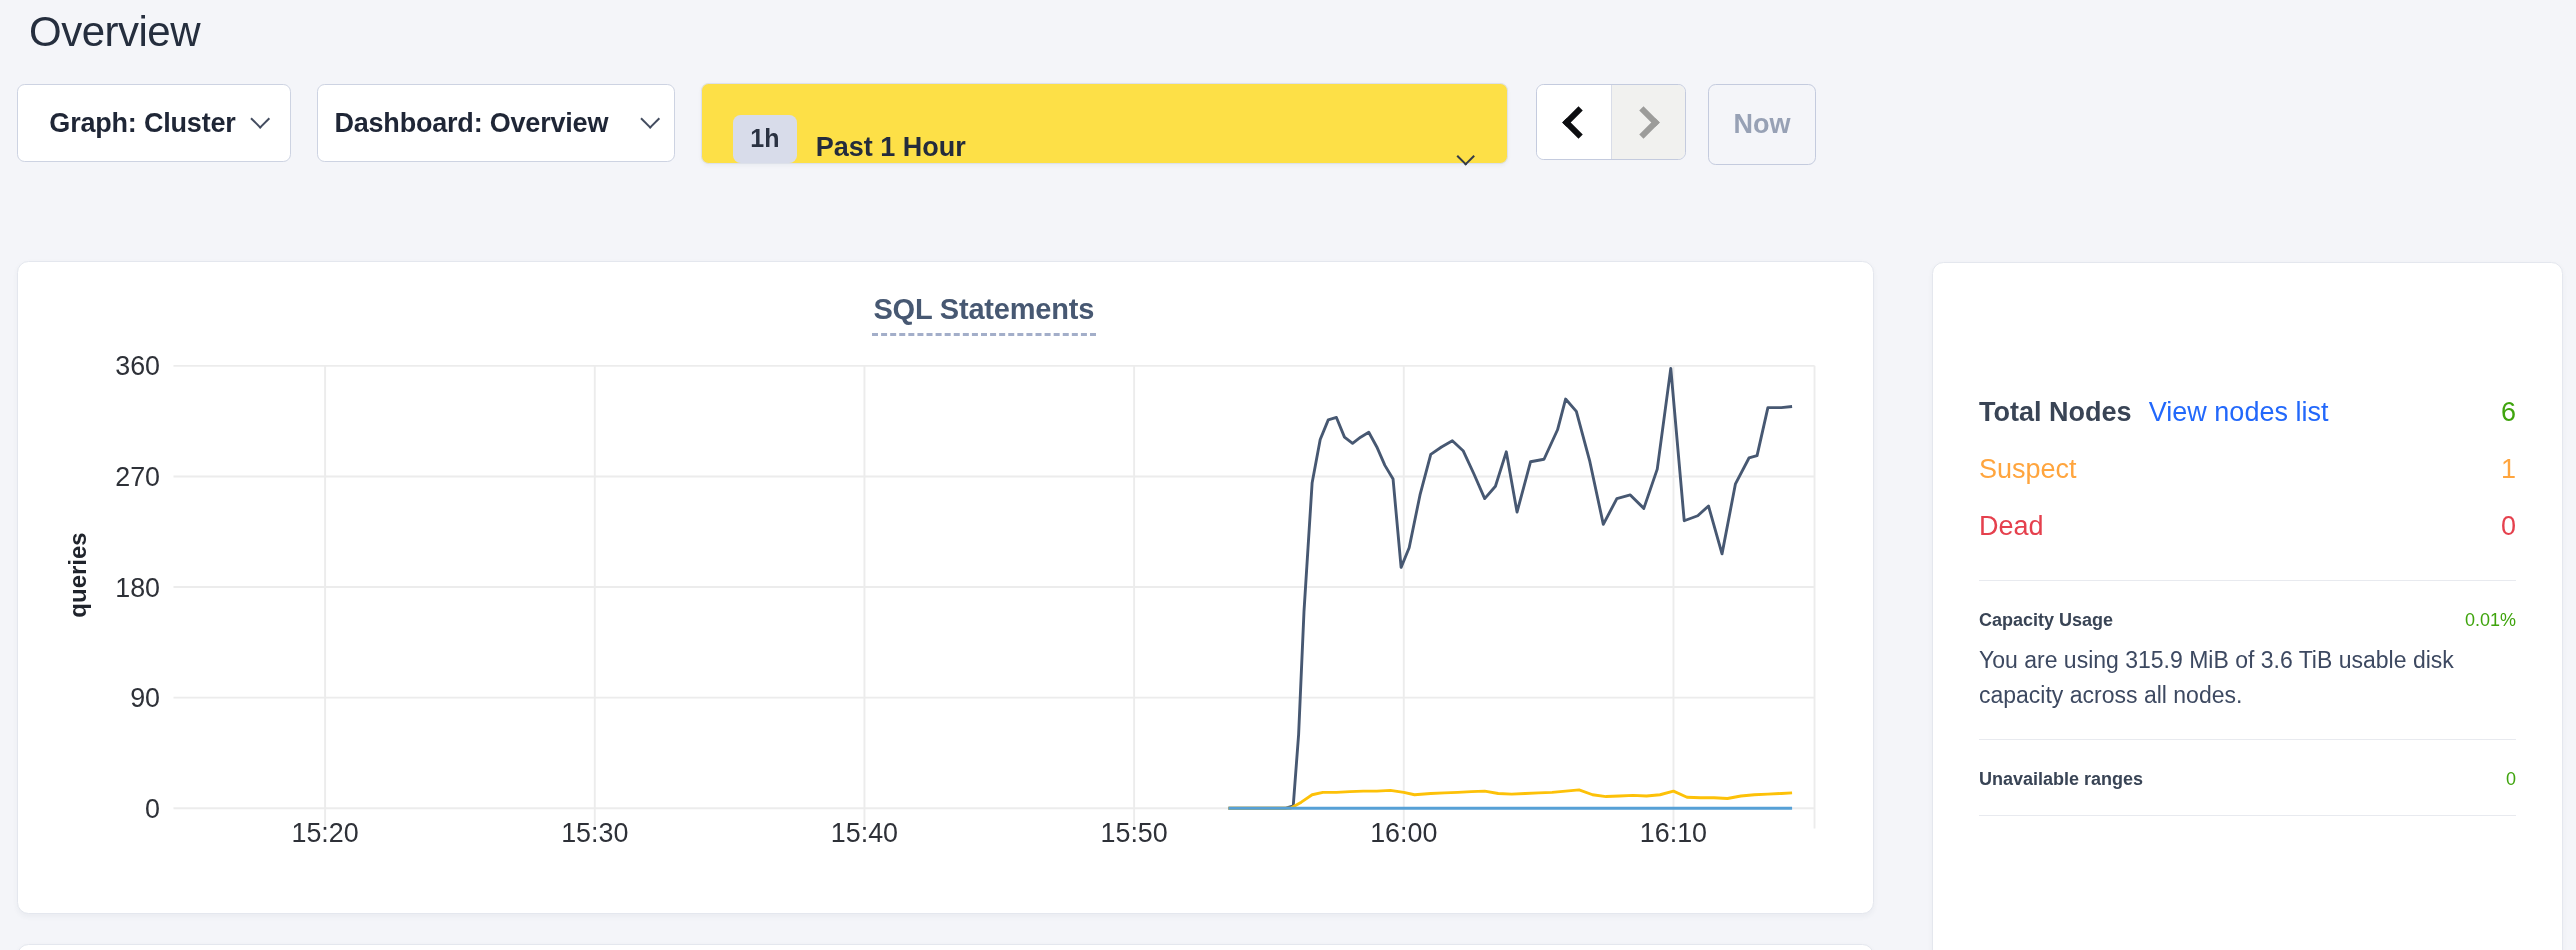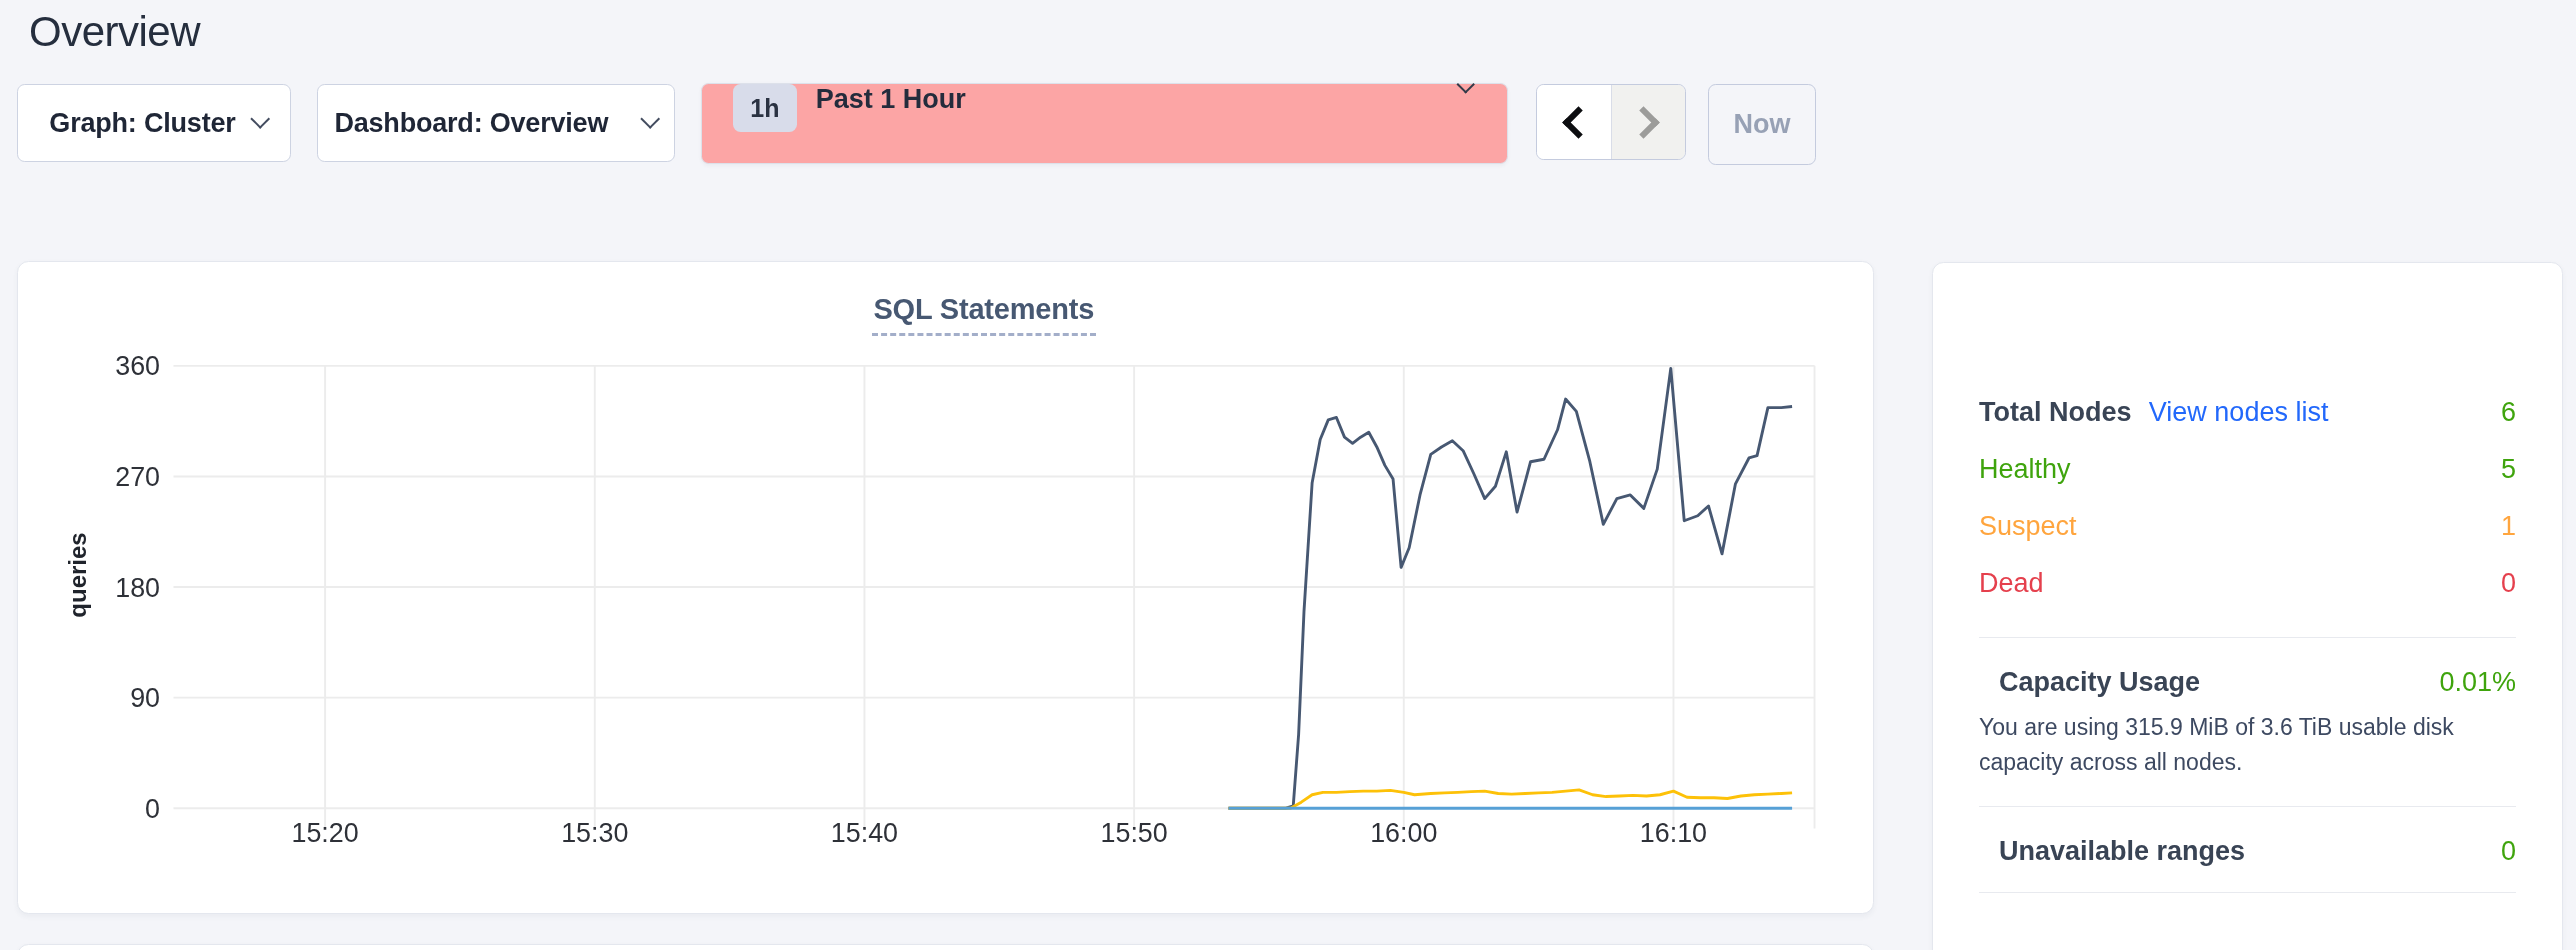--- a/index.html
+++ b/index.html
@@ -23,22 +23,22 @@
   }
   .dd-label { font-size:27px; font-weight:700; color:#1f2636; letter-spacing:-0.2px; }
   .chev-down {
     width:14.4px; height:14.4px; border-right:2.9px solid #434c5f; border-bottom:2.9px solid #434c5f;
     transform:rotate(45deg); margin-top:-7.7px;
   }
   .dd-graph { left:17.3px; width:274px;padding-left:8px; }
   .dd-dashboard { left:317px; width:358px;gap:35px; }
   .timebox {
     position:absolute; left:701px; top:83px; width:807px; height:81px;
-    background:#fca5a5; border:1.9px solid #dde1ea; border-radius:7.7px;
-    display:flex; align-items:flex-start; cursor:pointer;
+    background:#fde047; border:1.9px solid #dde1ea; border-radius:7.7px;
+    display:flex; align-items:flex-end; cursor:pointer;
     box-shadow:0 1.9px 3.8px rgba(60,70,90,.05);
   }
   .time-badge {
     margin-left:31px; background:#d8dcea; border-radius:7.7px;
     padding:9.6px 17.3px; font-size:25px; font-weight:700; color:#2a3242;
   }
   .time-label { margin-left:19px; font-size:27px; font-weight:600; color:#242c3c; }
   .time-caret { position:absolute; right:35px; width:13.4px; height:13.4px;
     border-right:2.9px solid #333a48; border-bottom:2.9px solid #333a48; transform:rotate(45deg); margin-top:-5.8px;}
   .arrow-group {
@@ -84,21 +84,21 @@
   .node-rows { margin-top:71px; }
   .node-row { display:flex; align-items:center; height:57px; font-size:27px; }
   .node-row .spacer { flex:1; }
   .nr-label-bold { font-weight:700; color:var(--navy-text,#394455); }
   .nr-link { color:var(--link-blue,#2268fb); margin-left:17.3px; cursor:pointer; }
   .c-green { color:var(--green,#3fa40d); }
   .c-orange { color:var(--orange,#ffa53e); }
   .c-red { color:var(--red,#e5404d); }
   .divider { border-top:1.9px solid #e8eaef; margin:25px 0 0 0; }
   .sum-section { margin-top:29px; }
-  .sec-head { display:flex; font-size:27px; align-items:center;margin-left:20px; }
+  .sec-head { display:flex; font-size:18px; align-items:center; }
   .sec-head .h { font-weight:700; color:var(--navy-text,#394455); }
   .sec-head .spacer { flex:1; }
   .sec-desc { margin-top:11.5px; font-size:23px; line-height:1.55; color:#3d4961; }
   .sec-desc:empty { display:none; }
 </style>
 </head>
 <body>
 
 <h1 class="page-title">Overview</h1>
 
@@ -169,25 +169,20 @@
 <div class="card summary-card">
 
   <div class="node-rows">
     <div class="node-row">
       <span class="nr-label-bold">Total Nodes</span>
       <span class="nr-link">View nodes list</span>
       <span class="spacer"></span>
       <span class="c-green">6</span>
     </div>
     <div class="node-row">
-      <span class="c-green">Healthy</span>
-      <span class="spacer"></span>
-      <span class="c-green">5</span>
-    </div>
-    <div class="node-row">
       <span class="c-orange">Suspect</span>
       <span class="spacer"></span>
       <span class="c-orange">1</span>
     </div>
     <div class="node-row">
       <span class="c-red">Dead</span>
       <span class="spacer"></span>
       <span class="c-red">0</span>
     </div>
   </div>

